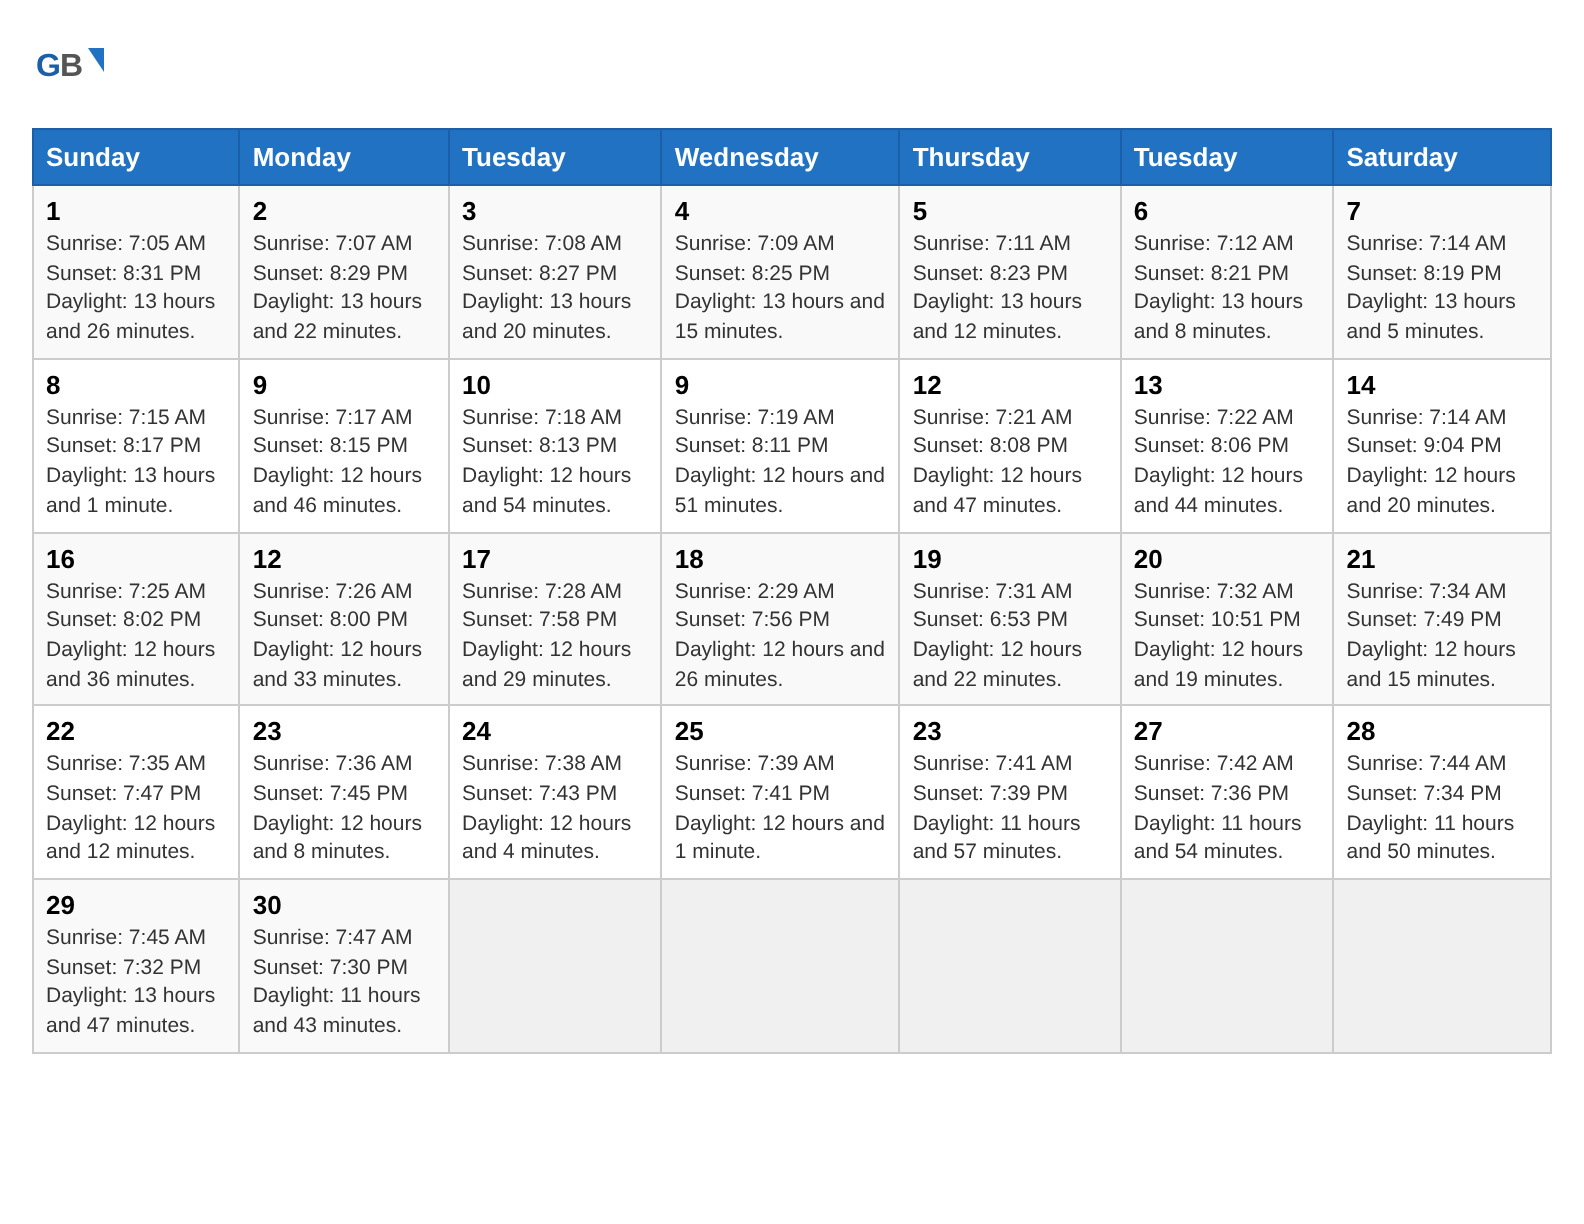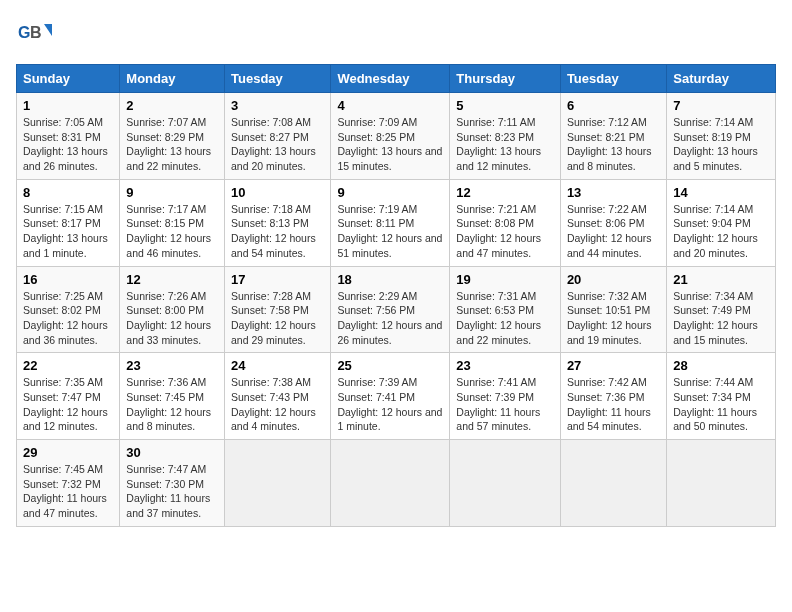--- a/index.html
+++ b/index.html
@@ -287,27 +287,27 @@
         <span class="cell-text">Sunrise: 7:44 AM</span><br>
         <span class="cell-text">Sunset: 7:34 PM</span><br>
         <span class="cell-text">Daylight: 11 hours and 50 minutes.</span>
       </td>
       </tr>
       <tr>
         <td>
         <span class="day-num">29</span>
         <span class="cell-text">Sunrise: 7:45 AM</span><br>
         <span class="cell-text">Sunset: 7:32 PM</span><br>
-        <span class="cell-text">Daylight: 11 hours and 47 minutes.</span>
+        <span class="cell-text">Daylight: 13 hours and 47 minutes.</span>
       </td>
         <td>
         <span class="day-num">30</span>
         <span class="cell-text">Sunrise: 7:47 AM</span><br>
         <span class="cell-text">Sunset: 7:30 PM</span><br>
-        <span class="cell-text">Daylight: 11 hours and 37 minutes.</span>
+        <span class="cell-text">Daylight: 11 hours and 43 minutes.</span>
       </td>
         <td class="empty"></td>
         <td class="empty"></td>
         <td class="empty"></td>
         <td class="empty"></td>
         <td class="empty"></td>
       </tr>
     </tbody>
 </table>
 

